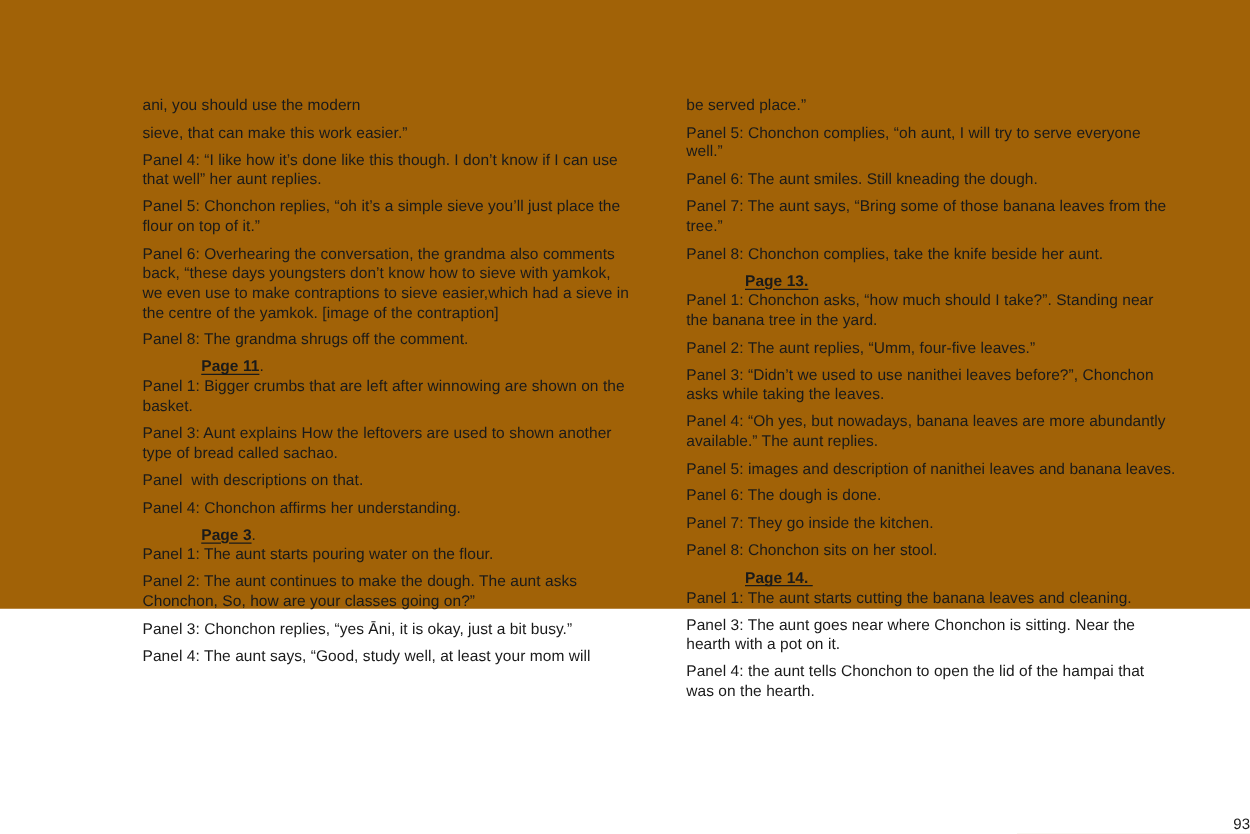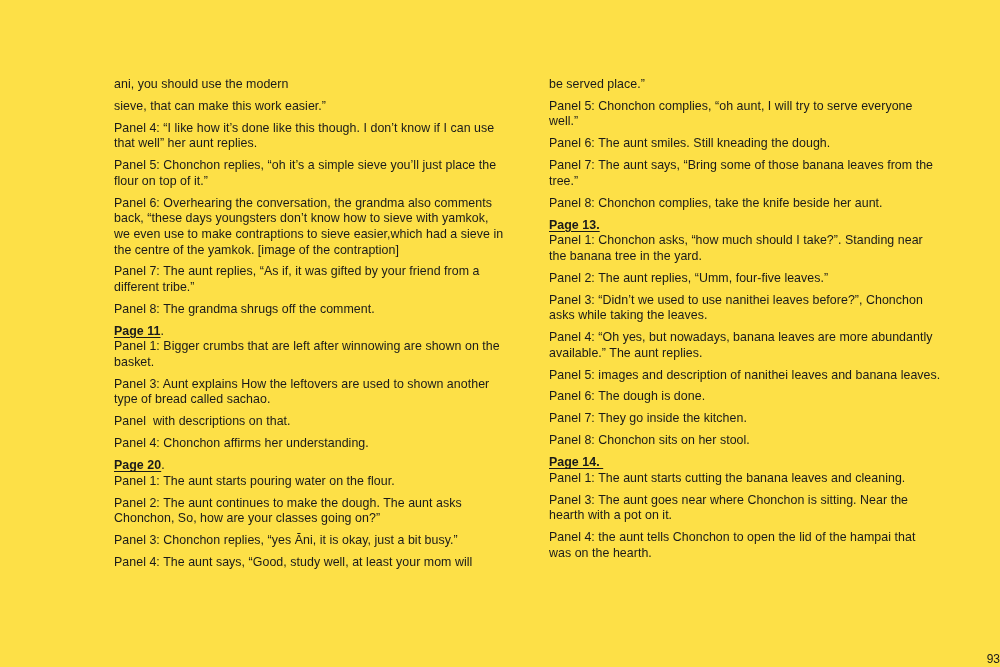--- a/index.html
+++ b/index.html
@@ -12,40 +12,41 @@
     height: 667px;
     position: relative;
     overflow: hidden;
     font-family: "Liberation Sans", sans-serif;
     color: #1a1a1a;
   }
   .page {
     position: absolute;
     left: 0; top: 0;
     width: 1000px;
-    height: 667px;
-    background: #fde047;
+    height: 487px;
+    background: #a16207;
   }
   .column {
     position: absolute;
     top: 77px;
     font-size: 12.4px;
     line-height: 15.6px;
     letter-spacing: 0.05px;
   }
   .column.left { left: 114px; width: 392px; }
   .column.right { left: 549px; width: 392px; }
   .para {
     margin: 0 0 6.3px 0;
   }
   .heading-block { margin: 0; }
   .heading {
     font-weight: bold;
     text-decoration: underline;
     text-underline-offset: 1.5px;
+    margin-left: 47px;
   }
   .heading-suffix { font-weight: normal; }
   .page-number {
     position: absolute;
     left: 0; width: 1000px;
     top: 652px;
     text-align: right;
     font-size: 12px;
     color: #1a1a1a;
   }
@@ -53,28 +54,27 @@
 </head>
 <body>
 
 <div class="page">
   <div class="column left">
       <p class="para">ani, you should use the modern</p>
       <p class="para">sieve, that can make this work easier.”</p>
       <p class="para">Panel 4: “I like how it’s done like this though. I don’t know if I can use that well” her aunt replies.</p>
       <p class="para">Panel 5: Chonchon replies, “oh it’s a simple sieve you’ll just place the flour on top of it.”</p>
       <p class="para">Panel 6: Overhearing the conversation, the grandma also comments back, “these days youngsters don’t know how to sieve with yamkok, we even use to make contraptions to sieve easier,which had a sieve in the centre of the yamkok. [image of the contraption]</p>
-      <p class="para">Panel 7: The aunt replies, “As if, it was gifted by your friend from a different tribe.”</p>
       <p class="para">Panel 8: The grandma shrugs off the comment.</p>
       <div class="heading-block"><span class="heading">Page 11</span><span class="heading-suffix">.</span></div>
       <p class="para">Panel 1: Bigger crumbs that are left after winnowing are shown on the basket.</p>
       <p class="para">Panel 3: Aunt explains How the leftovers are used to shown another type of bread called sachao.</p>
       <p class="para">Panel &nbsp;with descriptions on that.</p>
       <p class="para">Panel 4: Chonchon affirms her understanding.</p>
-      <div class="heading-block"><span class="heading">Page 20</span><span class="heading-suffix">.</span></div>
+      <div class="heading-block"><span class="heading">Page 3</span><span class="heading-suffix">.</span></div>
       <p class="para">Panel 1: The aunt starts pouring water on the flour.</p>
       <p class="para">Panel 2: The aunt continues to make the dough. The aunt asks Chonchon, So, how are your classes going on?”</p>
       <p class="para">Panel 3: Chonchon replies, “yes Āni, it is okay, just a bit busy.”</p>
       <p class="para">Panel 4: The aunt says, “Good, study well, at least your mom will</p>
     </div>
   <div class="column right">
       <p class="para">be served place.”</p>
       <p class="para">Panel 5: Chonchon complies, “oh aunt, I will try to serve everyone well.”</p>
       <p class="para">Panel 6: The aunt smiles. Still kneading the dough.</p>
       <p class="para">Panel 7: The aunt says, “Bring some of those banana leaves from the tree.”</p>

